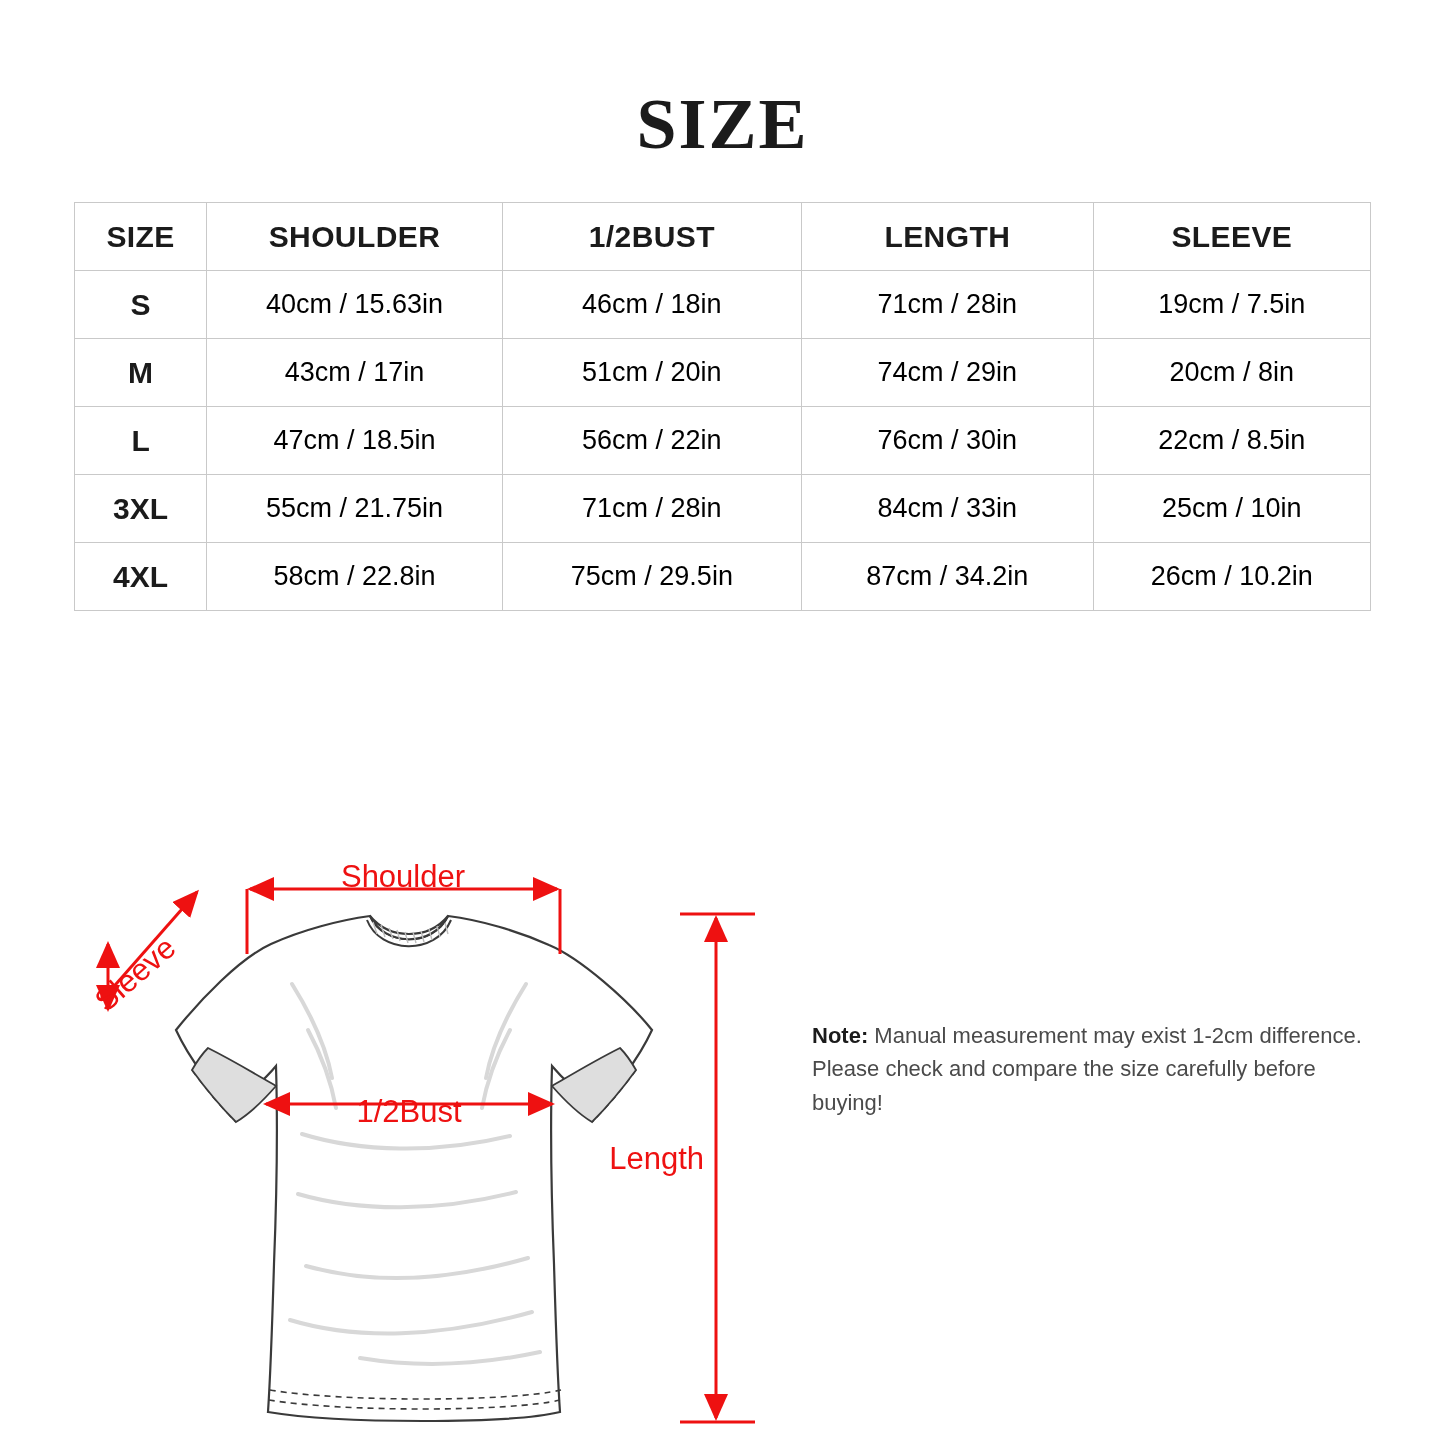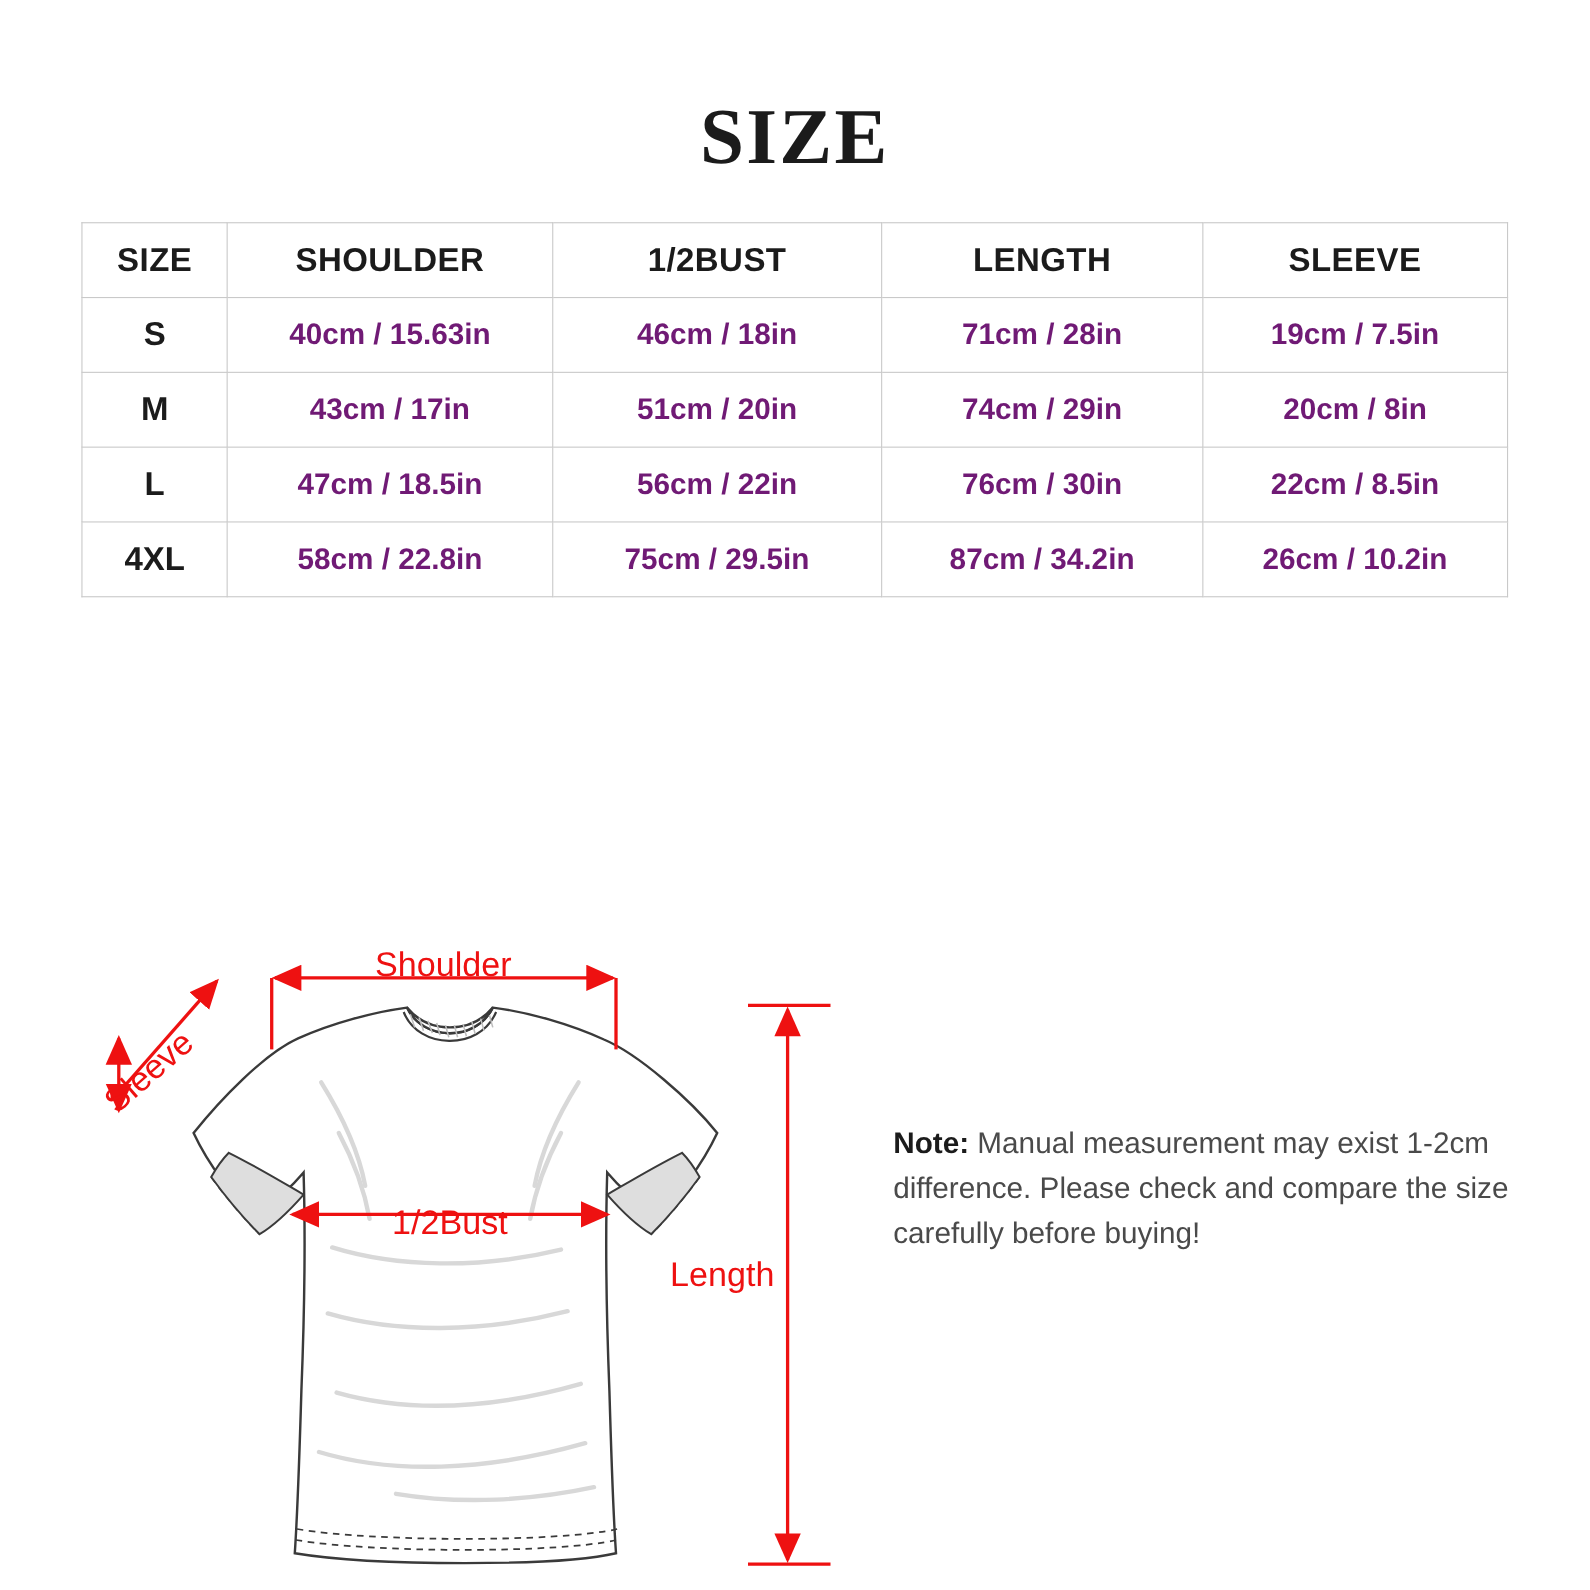--- a/index.html
+++ b/index.html
@@ -61,22 +61,22 @@
     color: #1b1b1b;
     letter-spacing: 0.4px;
   }
   table.size-table td.size-cell {
     font-size: 30px;
     font-weight: bold;
     color: #1b1b1b;
   }
   table.size-table td.val {
     font-size: 27px;
-    color: #701a75;
-    font-weight: bold;
+    color: #000000;
+    font-weight: normal;
   }
   col.c-size   { width: 10.2%; }
   col.c-should { width: 22.8%; }
   col.c-bust   { width: 23.1%; }
   col.c-length { width: 22.5%; }
   col.c-sleeve { width: 21.4%; }
 
   
   .diagram {
     position: absolute;
@@ -86,21 +86,21 @@
     height: 620px;
   }
   .diagram svg { display: block; }
 
   
   .note {
     position: absolute;
     top: 975px;
     left: 812px;
     width: 580px;
-    font-size: 27px;
+    font-size: 22px;
     line-height: 1.52;
     color: #4a4a4a;
   }
   .note b {
     color: #1b1b1b;
     font-weight: bold;
   }
 </style>
 </head>
 <body>
@@ -141,20 +141,27 @@
           <td class="val">51cm / 20in</td>
           <td class="val">74cm / 29in</td>
           <td class="val">20cm / 8in</td>
         </tr>
         <tr>
           <td class="size-cell">L</td>
           <td class="val">47cm / 18.5in</td>
           <td class="val">56cm / 22in</td>
           <td class="val">76cm / 30in</td>
           <td class="val">22cm / 8.5in</td>
+        </tr>
+        <tr>
+          <td class="size-cell">3XL</td>
+          <td class="val">55cm / 21.75in</td>
+          <td class="val">71cm / 28in</td>
+          <td class="val">84cm / 33in</td>
+          <td class="val">25cm / 10in</td>
         </tr>
         <tr>
           <td class="size-cell">4XL</td>
           <td class="val">58cm / 22.8in</td>
           <td class="val">75cm / 29.5in</td>
           <td class="val">87cm / 34.2in</td>
           <td class="val">26cm / 10.2in</td>
         </tr>
       </tbody>
     </table>

